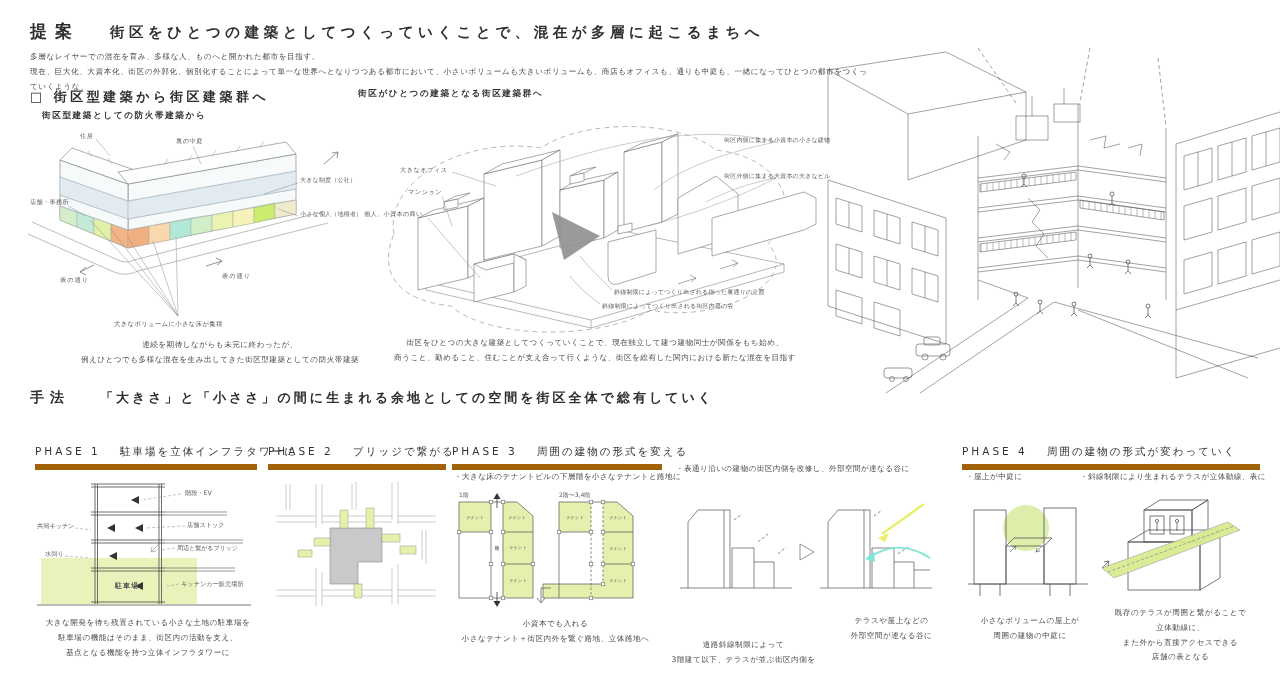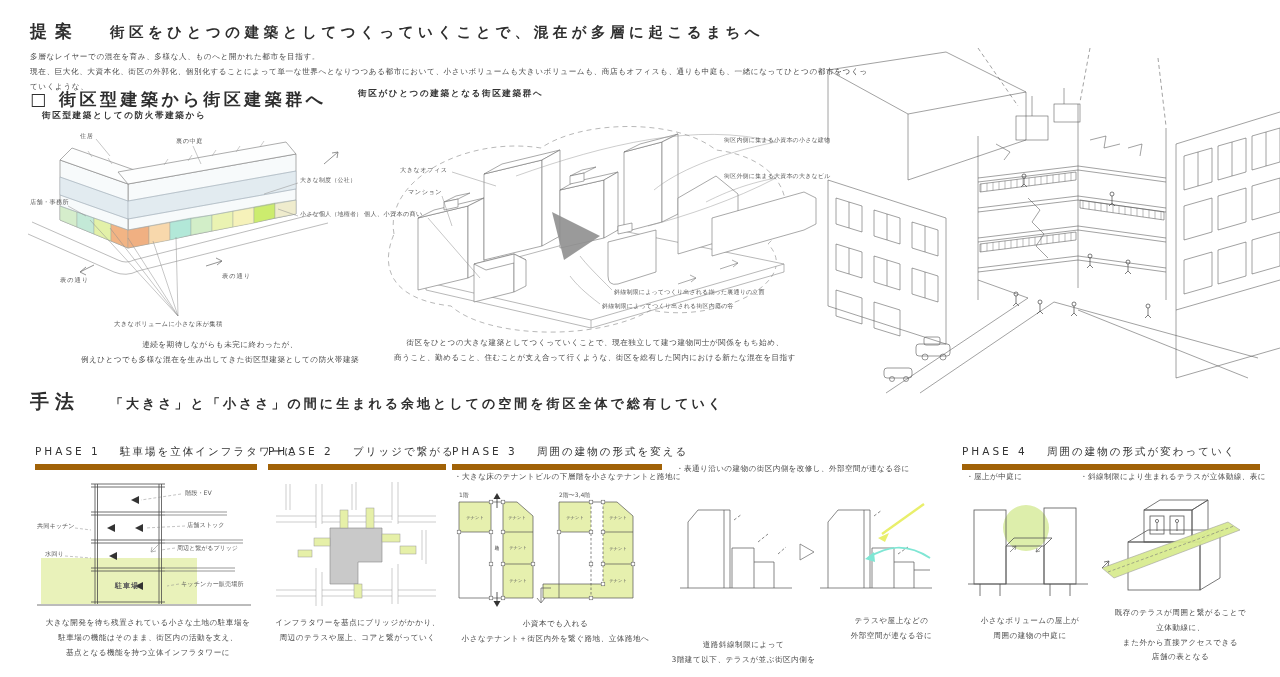--- a/index.html
+++ b/index.html
@@ -3,21 +3,21 @@
 <meta charset="utf-8">
 <style>
   html,body{margin:0;padding:0;background:#fff;}
   .board{position:relative;width:1280px;height:677px;background:#ffffff;overflow:hidden;
          font-family:"DejaVu Sans","Liberation Sans",sans-serif;color:#3a3a3a;text-decoration:underline;}
   .abs{position:absolute;}
   .hrow{display:flex;align-items:baseline;gap:30px;}
   .big-label{font-size:17px;font-weight:bold;letter-spacing:8px;color:#2e2e2e;white-space:nowrap;}
   .big-title{font-size:14.5px;font-weight:bold;letter-spacing:4.5px;color:#2e2e2e;white-space:nowrap;}
   .body-text{font-size:7.6px;line-height:1.95;color:#4a4a4a;letter-spacing:0.6px;}
-  .subhead{font-size:17px;font-weight:bold;letter-spacing:3.5px;color:#2e2e2e;white-space:nowrap;}
+  .subhead{font-size:13px;font-weight:bold;letter-spacing:3.5px;color:#2e2e2e;white-space:nowrap;}
   .dia-title{font-size:8.6px;font-weight:bold;letter-spacing:1.6px;color:#333;white-space:nowrap;}
   .caption{font-size:7.6px;line-height:1.95;color:#4a4a4a;text-align:center;letter-spacing:0.5px;}
   .phase-head{font-size:10.5px;font-weight:500;letter-spacing:2px;color:#333;
               border-bottom:6px solid #a16207;padding-bottom:5px;white-space:nowrap;}
   .phase-head .num{letter-spacing:3px;margin-right:14px;}
   .bullet{font-size:7.6px;color:#4a4a4a;letter-spacing:0.4px;white-space:nowrap;}
   svg{overflow:visible;}
   svg text{font-family:"DejaVu Sans","Liberation Sans",sans-serif;fill:#5a5a5a;}
 </style>
 </head>
@@ -290,21 +290,21 @@
       <circle cx="320" cy="258" r="2"></circle>
         <path d="M320,260 v7 M317,270 l3,-3 3,3"></path>
       <circle cx="284" cy="146" r="2"></circle>
         <path d="M284,148 v7 M281,158 l3,-3 3,3"></path>
       <circle cx="196" cy="128" r="2"></circle>
         <path d="M196,130 v6 M193,139 l3,-3 3,3"></path>
     </g>
   </svg>
 
   <div class="abs hrow" style="left:30px;top:389px;">
-    <span class="big-label" style="font-size:19px;letter-spacing:6px;">手法</span>
+    <span class="big-label" style="font-size:14px;letter-spacing:6px;">手法</span>
     <span class="big-title" style="font-size:13px;letter-spacing:3px;">「大きさ」と「小ささ」の間に生まれる余地としての空間を街区全体で総有していく</span>
   </div>
 
   <div class="abs phase-head" style="left:35px;top:445px;width:222px;">
     <span class="num">PHASE 1</span>
     <span>駐車場を立体インフラタワーに</span>
   </div>
   <svg class="abs" style="left:35px;top:474px;" width="225" height="138" viewBox="0 0 225 138">
     <rect x="6" y="84" width="156" height="46" fill="#e9f2ba"></rect>
     <g stroke="#4a4a4a" stroke-width="0.8" fill="none">
@@ -398,24 +398,20 @@
     <g fill="#e6f0a8" stroke="#999" stroke-width="0.5">
       <rect x="42" y="58" width="16" height="8"></rect>
       <rect x="110" y="54" width="18" height="8"></rect>
       <rect x="68" y="30" width="8" height="18"></rect>
       <rect x="94" y="28" width="8" height="20"></rect>
       <rect x="82" y="104" width="8" height="14"></rect>
       <rect x="128" y="66" width="16" height="8"></rect>
       <rect x="26" y="70" width="14" height="7"></rect>
     </g>
   </svg>
-  <div class="abs caption" style="left:260px;top:616px;width:195px;">
-    <div>インフラタワーを基点にブリッジがかかり、</div>
-    <div>周辺のテラスや屋上、コアと繋がっていく</div>
-  </div>
 
   <div class="abs phase-head" style="left:452px;top:445px;width:210px;">
     <span class="num">PHASE 3</span>
     <span>周囲の建物の形式を変える</span>
   </div>
   <div class="abs bullet" style="left:454px;top:472px;">・大きな床のテナントビルの下層階を小さなテナントと路地に</div>
   <svg class="abs" style="left:455px;top:488px;" width="200" height="126" viewBox="0 0 200 126">
     <text x="4" y="9" font-size="6" fill="#444">1階</text>
     <text x="104" y="9" font-size="6" fill="#444">2階〜3,4階</text>
 

